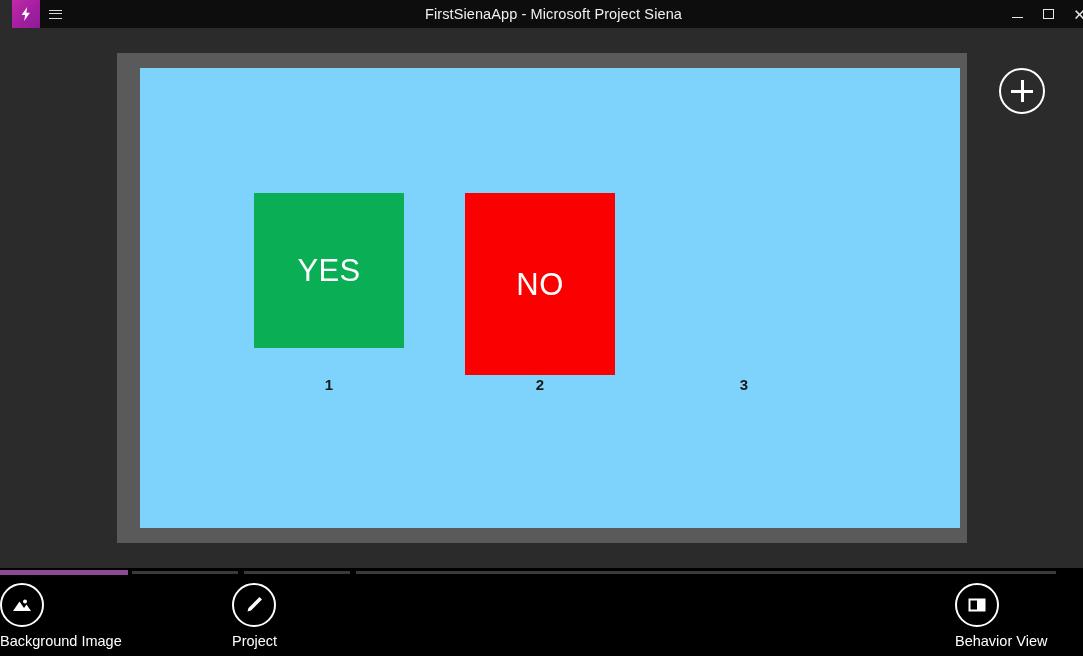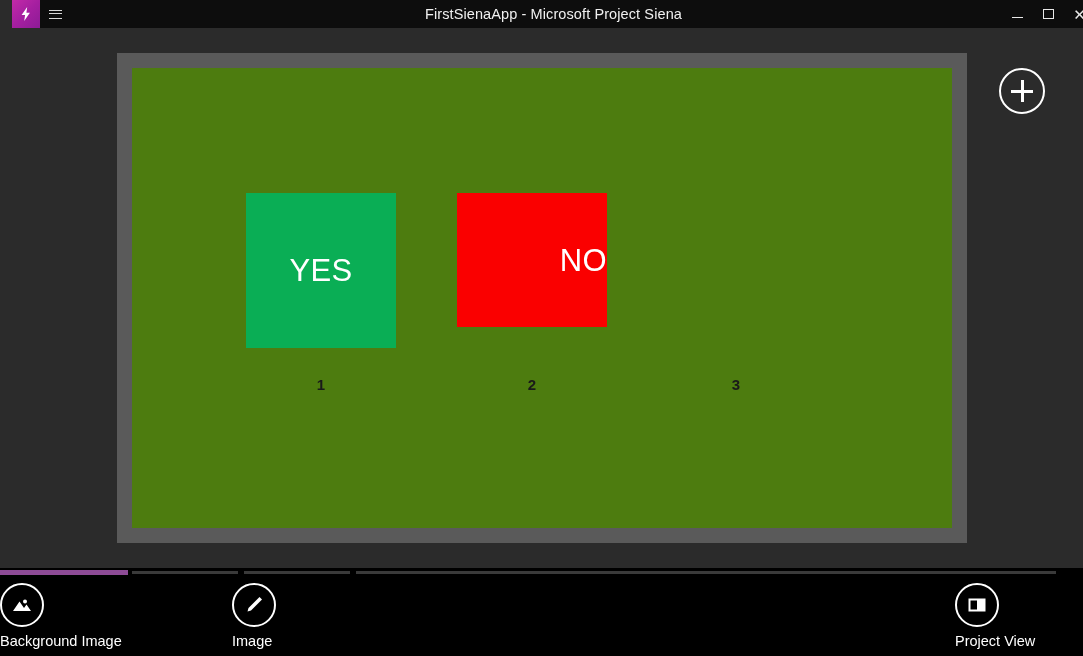--- a/index.html
+++ b/index.html
@@ -105,23 +105,24 @@
     left: 117px;
     top: 25px;
     width: 850px;
     height: 490px;
     background: #5a5a5a;
     padding: 15px;
   }
   .canvas {
     width: 100%;
     height: 100%;
-    background: #4d7c0f;
+    background: #7dd3fc;
     position: relative;
     overflow: hidden;
+    margin-left: 8px;
   }
 
   
   .btn-tile {
     position: absolute;
     display: flex;
     align-items: center;
     justify-content: center;
     cursor: pointer;
     user-select: none;
@@ -259,21 +260,21 @@
 
 <div class="workspace">
 
   <div class="canvas-frame">
     <div class="canvas" id="canvas">
 
     <div class="btn-tile" style="left: 114px; top: 125px; width: 150px; height: 155px; background: rgb(10, 174, 85);">
           <span class="btn-label">YES</span>
         </div>
         <div class="tile-num" style="left: 169px; top: 308px;">1</div>
-        <div class="btn-tile" style="left: 325px; top: 125px; width: 150px; height: 134px; background: rgb(250, 0, 0); justify-content: flex-end;">
+        <div class="btn-tile" style="left: 325px; top: 125px; width: 150px; height: 182px; background: rgb(250, 0, 0);">
           <span class="btn-label">NO</span>
         </div>
         <div class="tile-num" style="left: 380px; top: 308px;">2</div>
         <div class="tile-num" style="left: 584px; top: 308px;">3</div>
       </div>
   </div>
 
   <div class="add-btn">
     <span class="plus-h"></span>
     <span class="plus-v"></span>
@@ -302,27 +303,27 @@
       <div class="tool-label">Background Image</div>
     </div>
 
 
     <div class="tool t3">
       <div class="circle">
         <svg width="24" height="24" viewBox="0 0 24 24">
           <path d="M17.5 4 L20 6.5 L9 17.5 L5.5 18.5 L6.5 15 Z" fill="#ffffff"></path>
         </svg>
       </div>
-      <div class="tool-label">Image</div>
+      <div class="tool-label">Project</div>
     </div>
 
     <div class="tool express">
       <div class="circle">
         <svg width="24" height="24" viewBox="0 0 24 24">
           <rect x="4.5" y="6.5" width="15" height="11" stroke="#ffffff" stroke-width="2" fill="none"></rect>
           <rect x="12" y="6.5" width="7.5" height="11" fill="#ffffff"></rect>
         </svg>
       </div>
-      <div class="tool-label">Project View</div>
+      <div class="tool-label">Behavior View</div>
     </div>
 
   </div>
 </div>
 
 </body></html>

